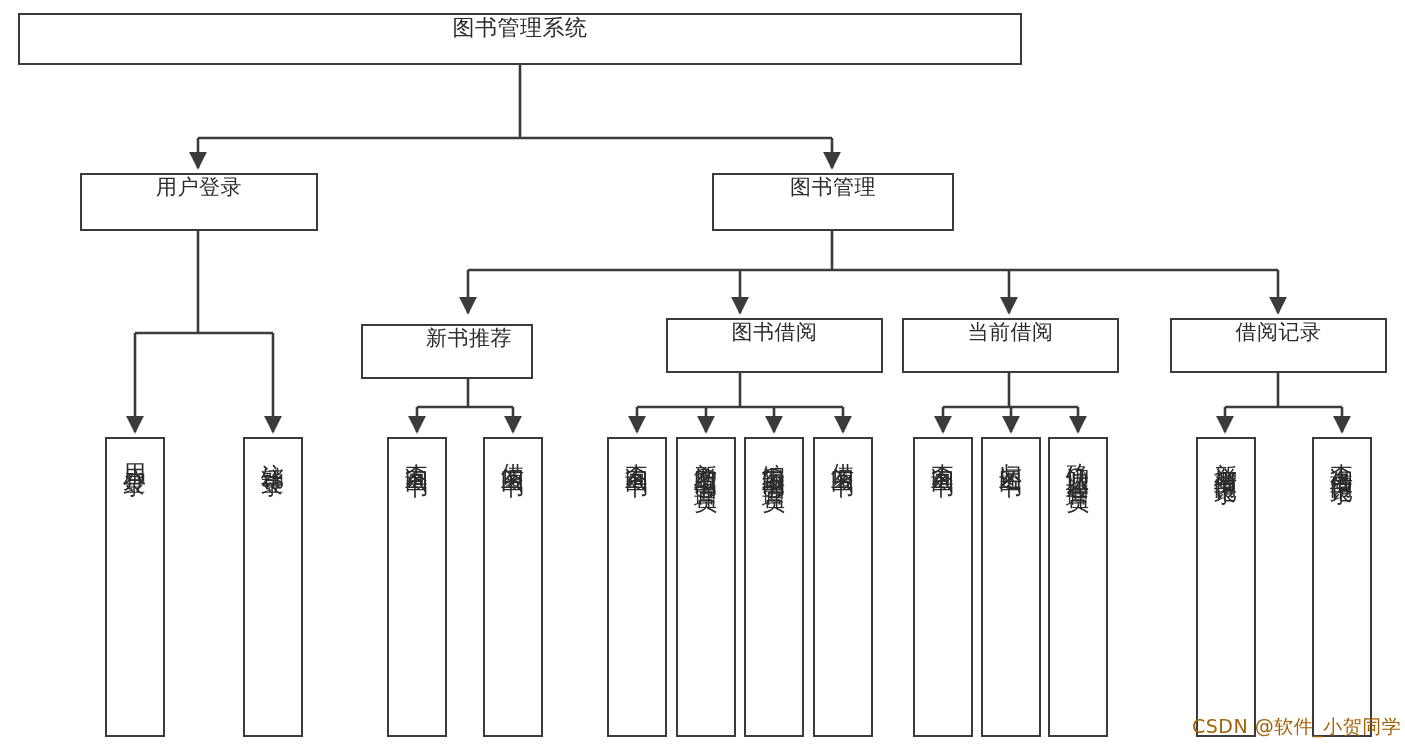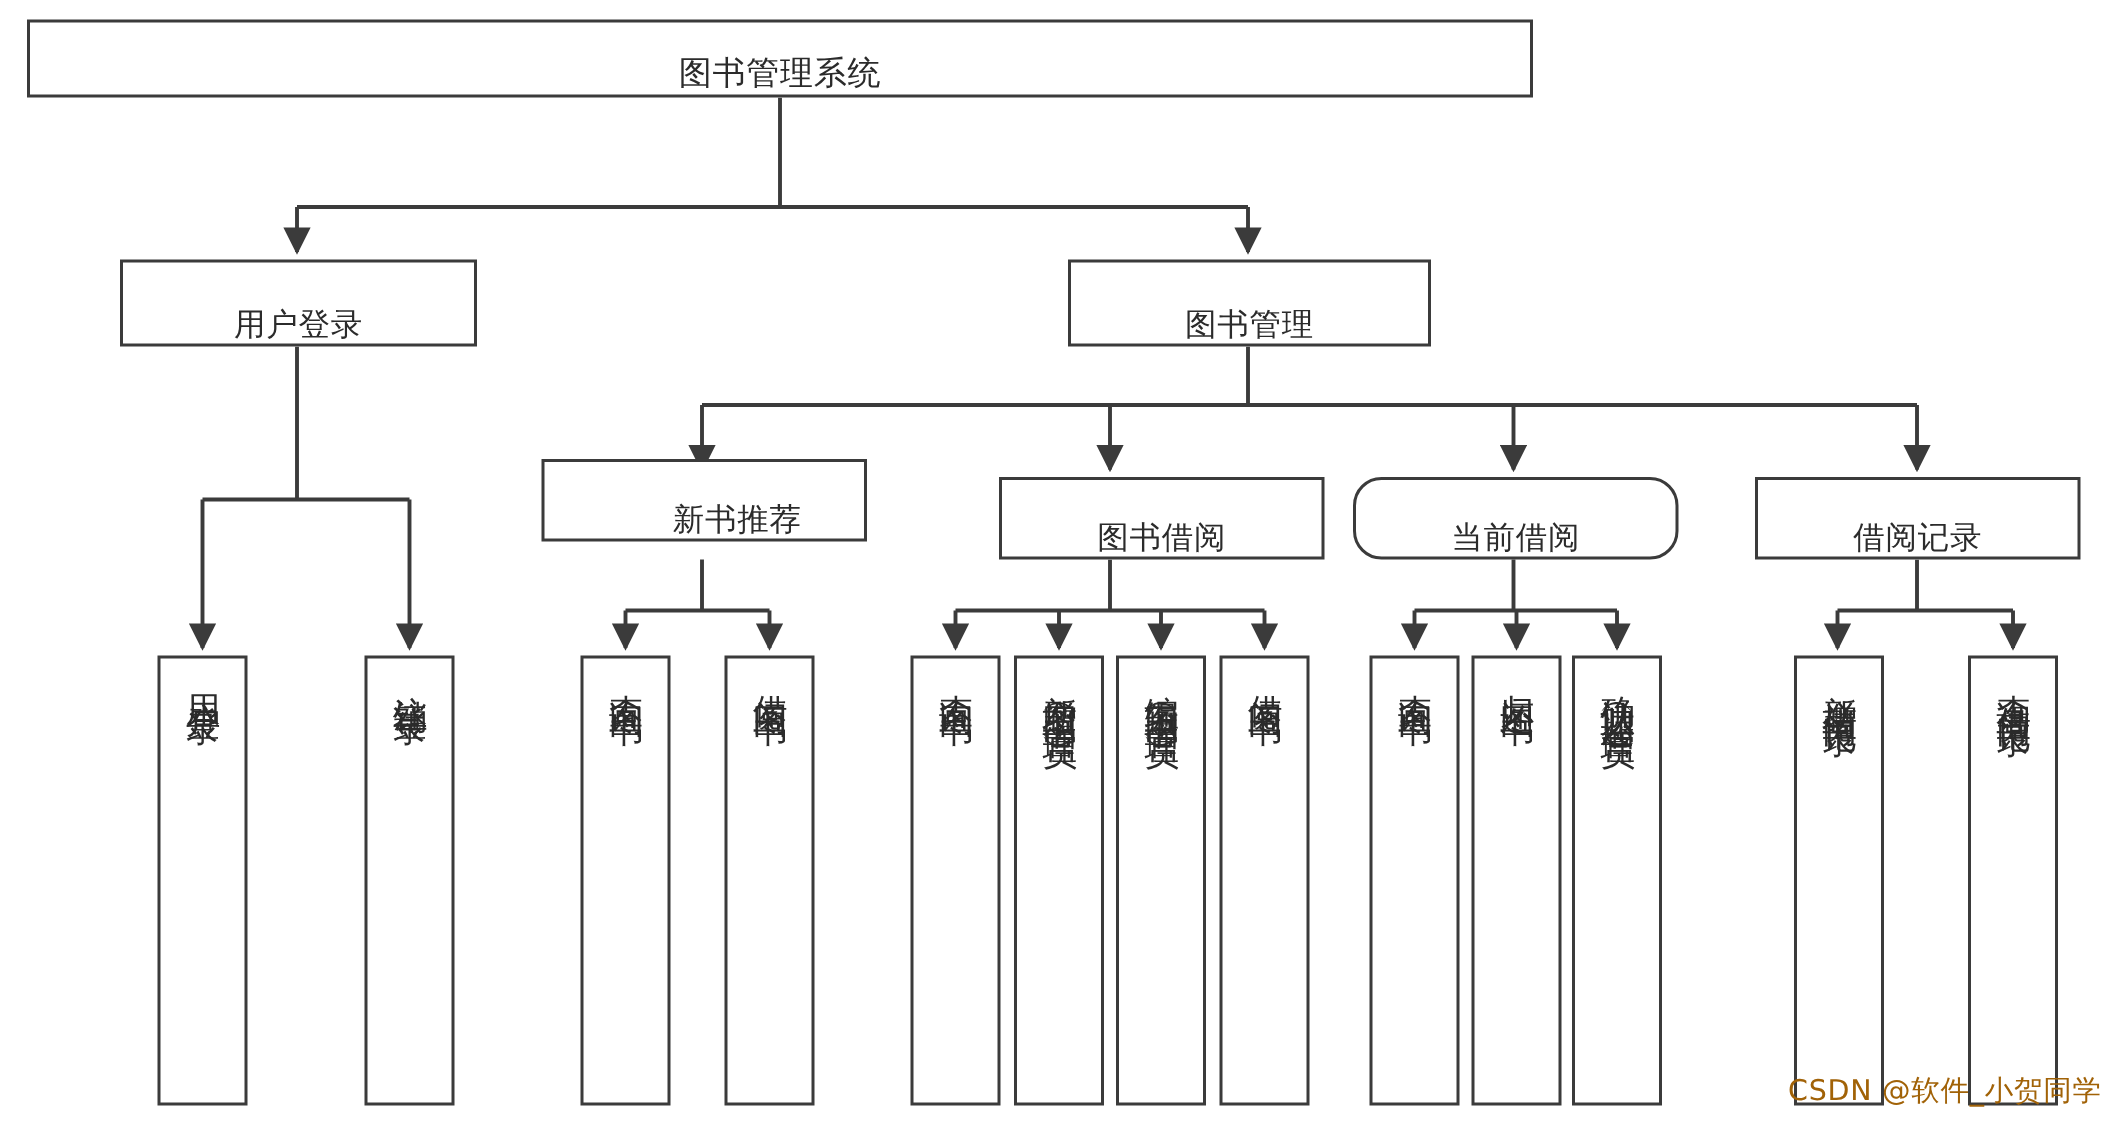--- a/index.html
+++ b/index.html
@@ -25,21 +25,21 @@
     width: 1405px;
     height: 747px;
     pointer-events: none;
   }
   .node {
     position: absolute;
     box-sizing: border-box;
     background: #ffffff;
     border: 2px solid #3b3b3b;
     display: flex;
-    align-items: flex-end;
+    align-items: flex-start;
     justify-content: center;
     color: #2b2b2b;
   }
   .node .label {
     display: block;
     text-align: center;
     line-height: 1.18;
     letter-spacing: 0.5px;
   }
   .node.horizontal .label {
@@ -131,27 +131,27 @@
     <span class="label">图书管理系统</span>
   </div>
 
   <div class="node horizontal" style="left:80px; top:173px; width:238px; height:58px;">
     <span class="label">用户登录</span>
   </div>
   <div class="node horizontal" style="left:712px; top:173px; width:242px; height:58px;">
     <span class="label">图书管理</span>
   </div>
 
-  <div class="node horizontal" style="left:361px; top:306px; width:217px; height:55px;padding-left:44px;">
+  <div class="node horizontal" style="left:361px; top:324px; width:172px; height:55px;padding-left:44px;">
     <span class="label">新书推荐</span>
   </div>
   <div class="node horizontal" style="left:666px; top:318px; width:217px; height:55px;">
     <span class="label">图书借阅</span>
   </div>
-  <div class="node horizontal" style="left:902px; top:318px; width:217px; height:55px;border-radius:19px;">
+  <div class="node horizontal" style="left:902px; top:318px; width:217px; height:55px;">
     <span class="label">当前借阅</span>
   </div>
   <div class="node horizontal" style="left:1170px; top:318px; width:217px; height:55px;">
     <span class="label">借阅记录</span>
   </div>
 
   <div class="node vertical" style="left:105px; top:437px; width:60px; height:300px;">
     <span class="label">用户登录</span>
   </div>
   <div class="node vertical" style="left:243px; top:437px; width:60px; height:300px;">

